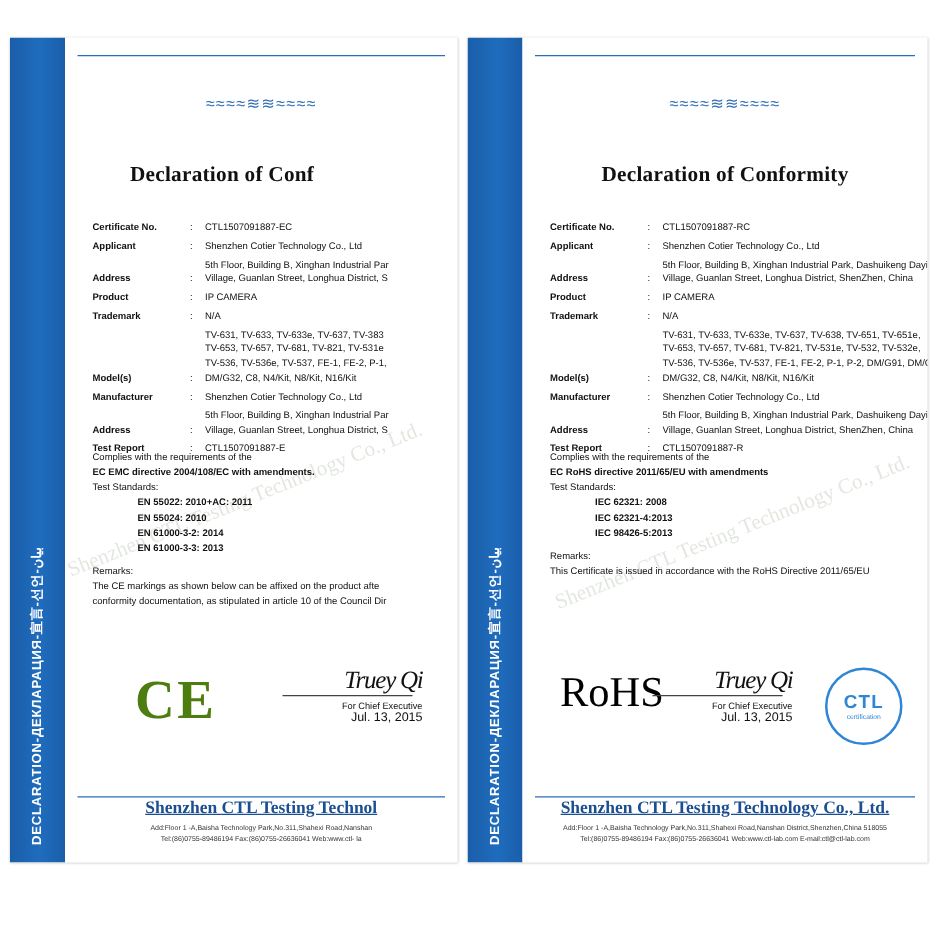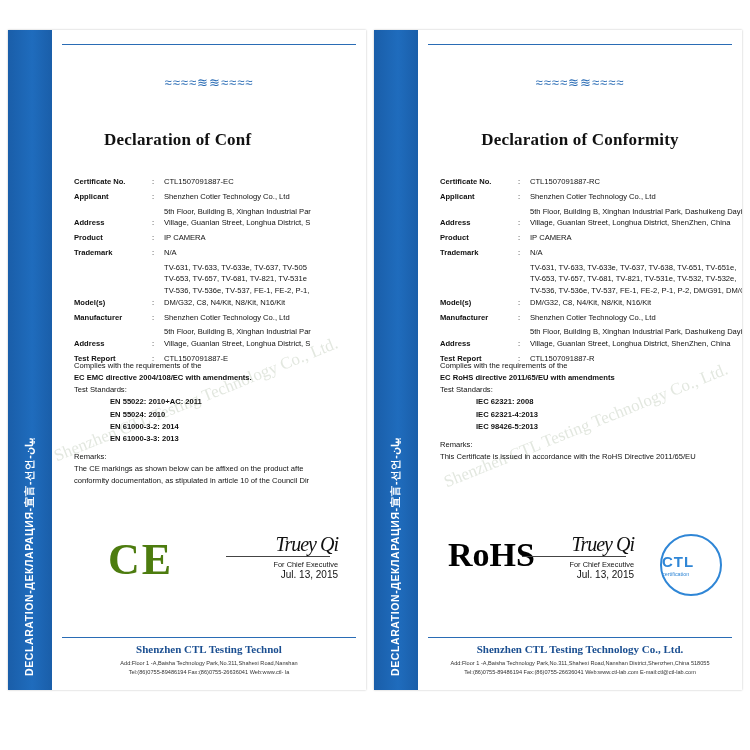--- a/index.html
+++ b/index.html
@@ -140,21 +140,21 @@
     font-size: 44px;
     font-weight: bold;
     letter-spacing: 2px;
     color: #4d7c0f;
   }
   .rohs-mark {
     position: absolute;
     left: 8px; top: 8px;
     font-family: "Liberation Serif", serif;
     font-size: 34px;
-    font-weight: bold;
+    font-weight: normal;
     color: #000;
     letter-spacing: 0px;
   }
   .sign-block {
     position: absolute;
     right: 96px;
     top: 6px;
     width: 120px;
     text-align: right;
   }
@@ -178,40 +178,41 @@
   
   .ctl-stamp {
     position: absolute;
     right: 8px; top: 6px;
     width: 58px; height: 58px;
     border-radius: 50%;
     border: 2px solid #2f86d6;
     color: #2f86d6;
     display: flex;
     flex-direction: column;
-    align-items: flex-start;
+    align-items: center;
     justify-content: center;
     font-weight: bold;
   }
   .ctl-stamp .big { font-size: 15px; letter-spacing: 1px; line-height: 1; }
   .ctl-stamp .small { font-size: 5.4px; font-weight: normal; margin-top: 2px; }
 
   
   .footer {
     position: absolute;
     left: 10px; right: 10px;
     bottom: 14px;
     text-align: center;
   }
   .footer .company {
     font-family: "Liberation Serif", serif;
     font-weight: bold;
-    font-size: 11px;
+    font-size: 14px;
     color: #1b4f91;
     margin-bottom: 4px;
+    text-decoration: underline;
   }
   .footer .addr,
   .footer .contact {
     font-size: 5.6px;
     color: #333;
     line-height: 1.5;
     white-space: nowrap;
     overflow: hidden;
   }
 
@@ -283,21 +284,21 @@
           <div class="flabel">Trademark</div>
           <div class="fcolon">:</div>
           <div class="fval">
             <div>N/A</div>
           </div>
         </div>
         <div class="frow">
           <div class="flabel">Model(s)</div>
           <div class="fcolon">:</div>
           <div class="fval">
-            <div>TV-631, TV-633, TV-633e, TV-637, TV-505</div>
+            <div>TV-631, TV-633, TV-633e, TV-637, TV-383</div>
             <div>TV-653, TV-657, TV-681, TV-821, TV-531e</div>
             <div>TV-536, TV-536e, TV-537, FE-1, FE-2, P-1,</div>
             <div>DM/G32, C8, N4/Kit, N8/Kit, N16/Kit</div>
           </div>
         </div>
         <div class="frow">
           <div class="flabel">Manufacturer</div>
           <div class="fcolon">:</div>
           <div class="fval">
             <div>Shenzhen Cotier Technology Co., Ltd</div>

